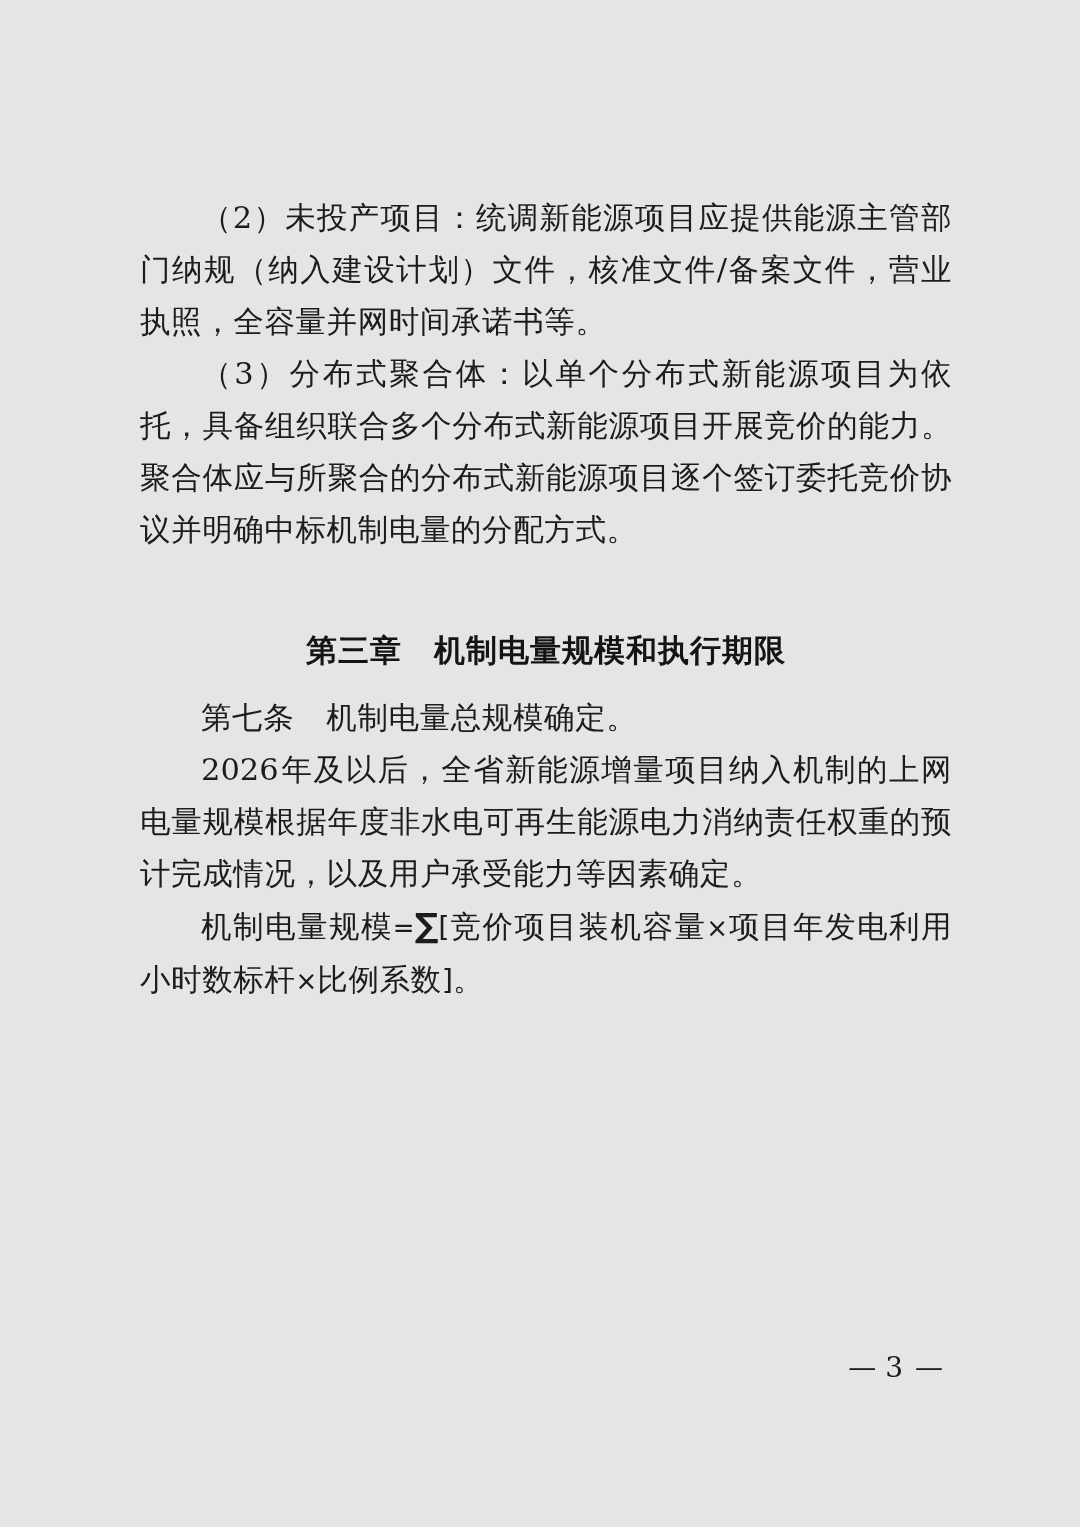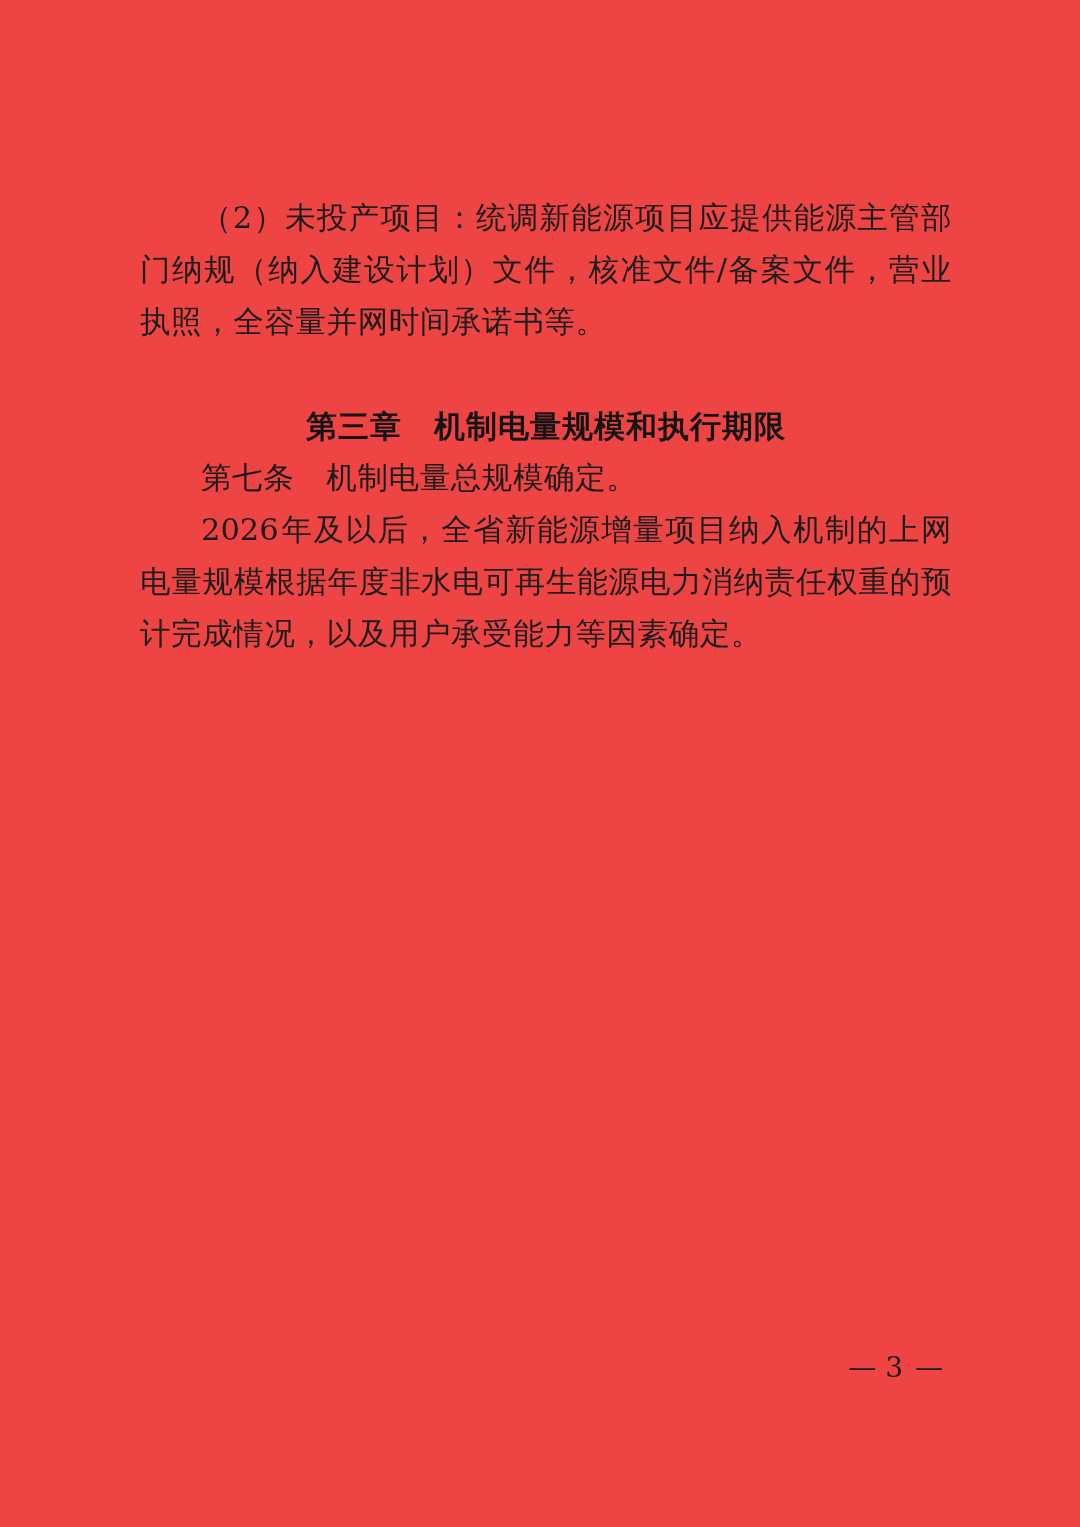--- a/index.html
+++ b/index.html
@@ -9,21 +9,21 @@
     background: #ffffff;
   }
   body {
     font-family: "DejaVu Serif", "Liberation Serif", serif;
     color: #1a1a1a;
   }
   .page {
     position: relative;
     width: 1080px;
     height: 1527px;
-    background: #ef4444;
+    background: #e5e5e5;
     overflow: hidden;
     box-sizing: border-box;
   }
   .content {
     position: absolute;
     left: 140px;
     top: 192px;
     width: 812px;
   }
   
@@ -47,21 +47,21 @@
     padding-right: 2px;
   }
   
   .chapter-heading {
     font-family: "DejaVu Sans", "Liberation Sans", sans-serif;
     font-size: 31px;
     font-weight: 700;
     text-align: center;
     line-height: 52px;
     letter-spacing: 1px;
-    margin: 0;
+    margin: 16px;
     color: #141414;
   }
   .spacer-line {
     height: 52px;
   }
   .wide-gap {
     display: inline-block;
     width: 1.05em;
   }
   .sigma {
@@ -99,29 +99,31 @@
 </style>
 </head>
 <body>
 
 <div class="page">
 
   <div class="content">
 
     <p class="para">（2）未投产项目：统调新能源项目应提供能源主管部门纳规（纳入建设计划）文件，核准文件/备案文件，营业执照，全容量并网时间承诺书等。</p>
 
+    <p class="para">（3）分布式聚合体：以单个分布式新能源项目为依托，具备组织联合多个分布式新能源项目开展竞价的能力。聚合体应与所聚合的分布式新能源项目逐个签订委托竞价协议并明确中标机制电量的分配方式。</p>
 
     <div class="spacer-line"></div>
 
     <h2 class="chapter-heading">第三章　机制电量规模和执行期限</h2>
 
     <p class="para"><span>第七条</span><span class="wide-gap"></span><span>机制电量总规模确定。</span></p>
 
 
     <p class="para"><span class="num">2026</span><span>年及以后，全省新能源增量项目纳入机制的上网电量规模根据年度非水电可再生能源电力消纳责任权重的预计完成情况，以及用户承受能力等因素确定。</span></p>
 
+    <p class="para"><span>机制电量规模</span><span class="op">=</span><span class="sigma">∑</span><span class="bracket">[</span><span>竞价项目装机容量</span><span class="op">×</span><span>项目年发电利用小时数标杆</span><span class="op">×</span><span>比例系数</span><span class="bracket">]</span><span>。</span></p>
 
 
   </div>
 
   <div class="page-number"><span class="dash">—</span><span>3</span><span class="dash">—</span></div>
 
 </div>
 
 </body></html>

